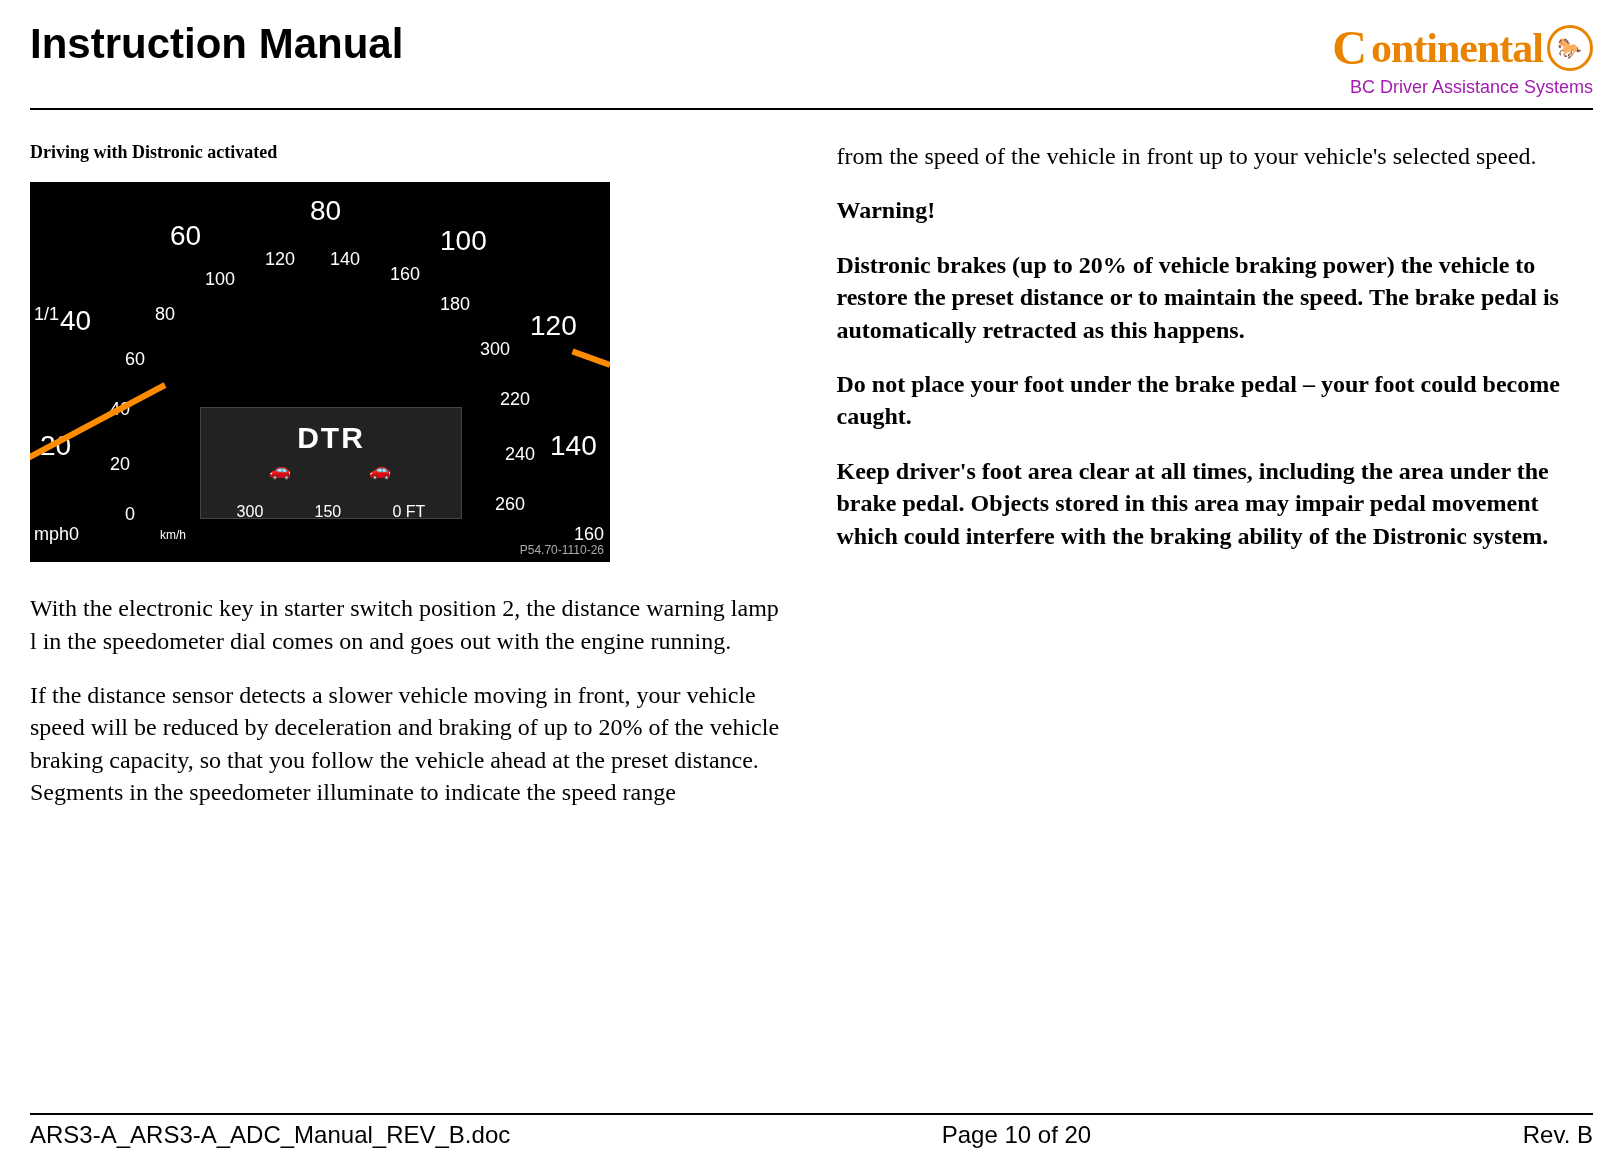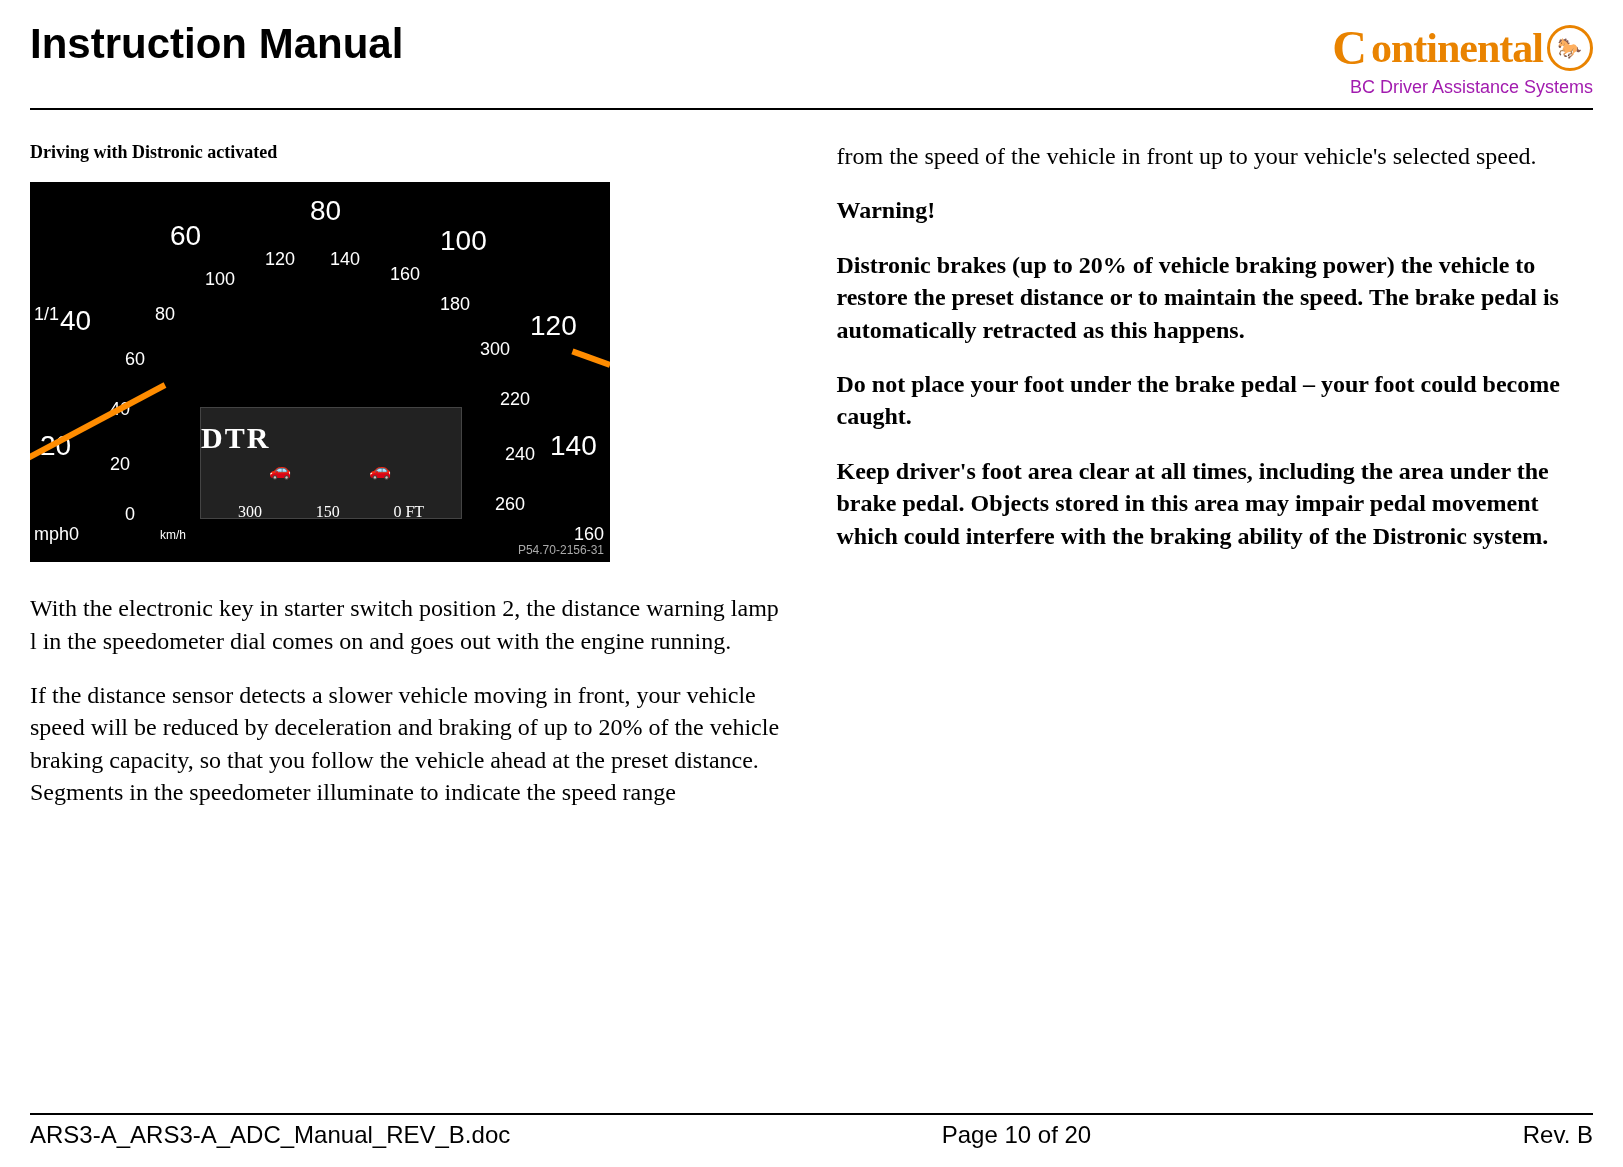--- a/index.html
+++ b/index.html
@@ -106,21 +106,21 @@
     transform-origin: right center;
   }
   .dtr-box {
     position: absolute;
     left: 170px;
     top: 225px;
     width: 260px;
     height: 110px;
     background: #222;
     border: 1px solid #444;
-    font-family: Liberation Serif, serif;
+    text-align: center;
   }
   .dtr-label {
     font-size: 30px;
     font-weight: bold;
     letter-spacing: 2px;
     margin-top: 10px;
   }
   .dtr-scale {
     font-size: 16px;
     margin-top: 42px;
@@ -230,21 +230,21 @@
           <span>🚗</span>
           <span>🚗</span>
         </div>
         <div class="dtr-scale">
           <span>300</span>
           <span>150</span>
           <span>0 FT</span>
         </div>
       </div>
 
-      <span class="ref-label">P54.70-2156-31</span>
+      <span class="ref-label">P54.70-1110-26</span>
     </div>
 
     <div class="para">With the electronic key in starter switch position 2, the distance warning lamp l in the speedometer dial comes on and goes out with the engine running.</div>
     <div class="para">If the distance sensor detects a slower vehicle moving in front, your vehicle speed will be reduced by deceleration and braking of up to 20% of the vehicle braking capacity, so that you follow the vehicle ahead at the preset distance. Segments in the speedometer illuminate to indicate the speed range</div>
   </div>
 
   <div class="col">
     <div class="para">from the speed of the vehicle in front up to your vehicle's selected speed.</div>
     <div class="para bold">Warning!</div>
     <div class="para bold">Distronic brakes (up to 20% of vehicle braking power) the vehicle to restore the preset distance or to maintain the speed. The brake pedal is automatically retracted as this happens.</div>

